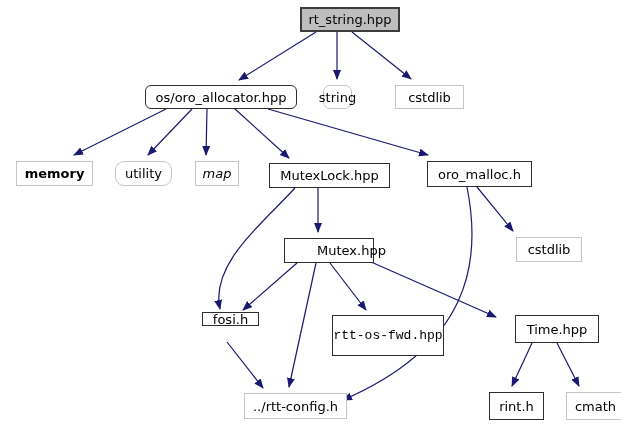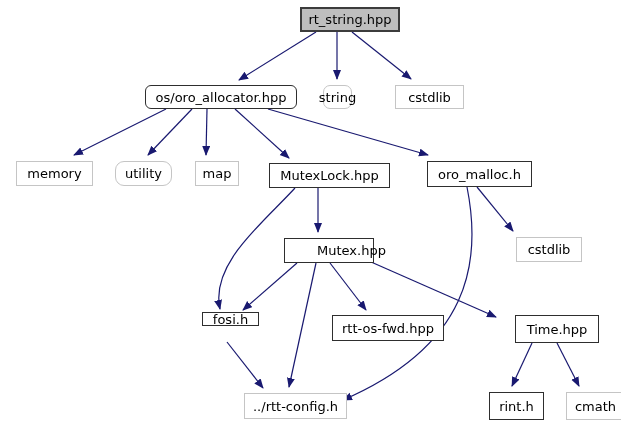--- a/index.html
+++ b/index.html
@@ -80,27 +80,27 @@
         <path class="edge" d="M227,342 L263,388" marker-end="url(#arrowhead)"></path>
         <path class="edge" d="M532,343 L512,386" marker-end="url(#arrowhead)"></path>
         <path class="edge" d="M557,343 L579,386" marker-end="url(#arrowhead)"></path>
       </g>
   </svg>
   <div>
       <div class="node current" style="left: 288px; top: 7px; width: 100px; height: 25px;">rt_string.hpp</div>
       <div class="node doc" style="left: 133px; top: 85px; width: 152px; height: 24px; border-radius: 6px;">os/oro_allocator.hpp</div>
       <div class="node ext" style="left: 311px; top: 85px; width: 29px; height: 24px; border-radius: 7px;">string</div>
       <div class="node ext" style="left: 383px; top: 85px; width: 69px; height: 24px;">cstdlib</div>
-      <div class="node ext" style="left: 4px; top: 161px; width: 77px; height: 25px;">memory</div>
+      <div class="node ext" style="left: 4px; top: 161px; width: 77px; height: 25px; font-weight: bold;">memory</div>
       <div class="node ext" style="left: 103px; top: 161px; width: 57px; height: 25px; border-radius: 9px;">utility</div>
-      <div class="node ext" style="left: 183px; top: 161px; width: 44px; height: 25px;">map</div>
+      <div class="node ext" style="left: 183px; top: 161px; width: 44px; height: 25px; font-style: italic;">map</div>
       <div class="node doc" style="left: 257px; top: 163px; width: 121px; height: 25px;">MutexLock.hpp</div>
       <div class="node doc" style="left: 415px; top: 161px; width: 105px; height: 26px;">oro_malloc.h</div>
       <div class="node doc" style="left: 272px; top: 238px; width: 90px; height: 25px; padding-left: 45px;">Mutex.hpp</div>
       <div class="node ext" style="left: 504px; top: 237px; width: 66px; height: 25px;">cstdlib</div>
       <div class="node doc" style="left: 190px; top: 312px; width: 57px; height: 14px;">fosi.h</div>
-      <div class="node doc" style="left: 320px; top: 315px; width: 112px; height: 26px;">rtt-os-fwd.hpp</div>
+      <div class="node doc" style="left: 320px; top: 315px; width: 112px; height: 41px; font-family: Liberation Mono, monospace;">rtt-os-fwd.hpp</div>
       <div class="node doc" style="left: 503px; top: 315px; width: 84px; height: 28px;">Time.hpp</div>
       <div class="node ext" style="left: 232px; top: 393px; width: 103px; height: 26px;">../rtt-config.h</div>
       <div class="node doc" style="left: 477px; top: 392px; width: 55px; height: 28px;">rint.h</div>
       <div class="node ext" style="left: 554px; top: 392px; width: 59px; height: 28px;">cmath</div>
     </div>
 </div>
 
 </body></html>

